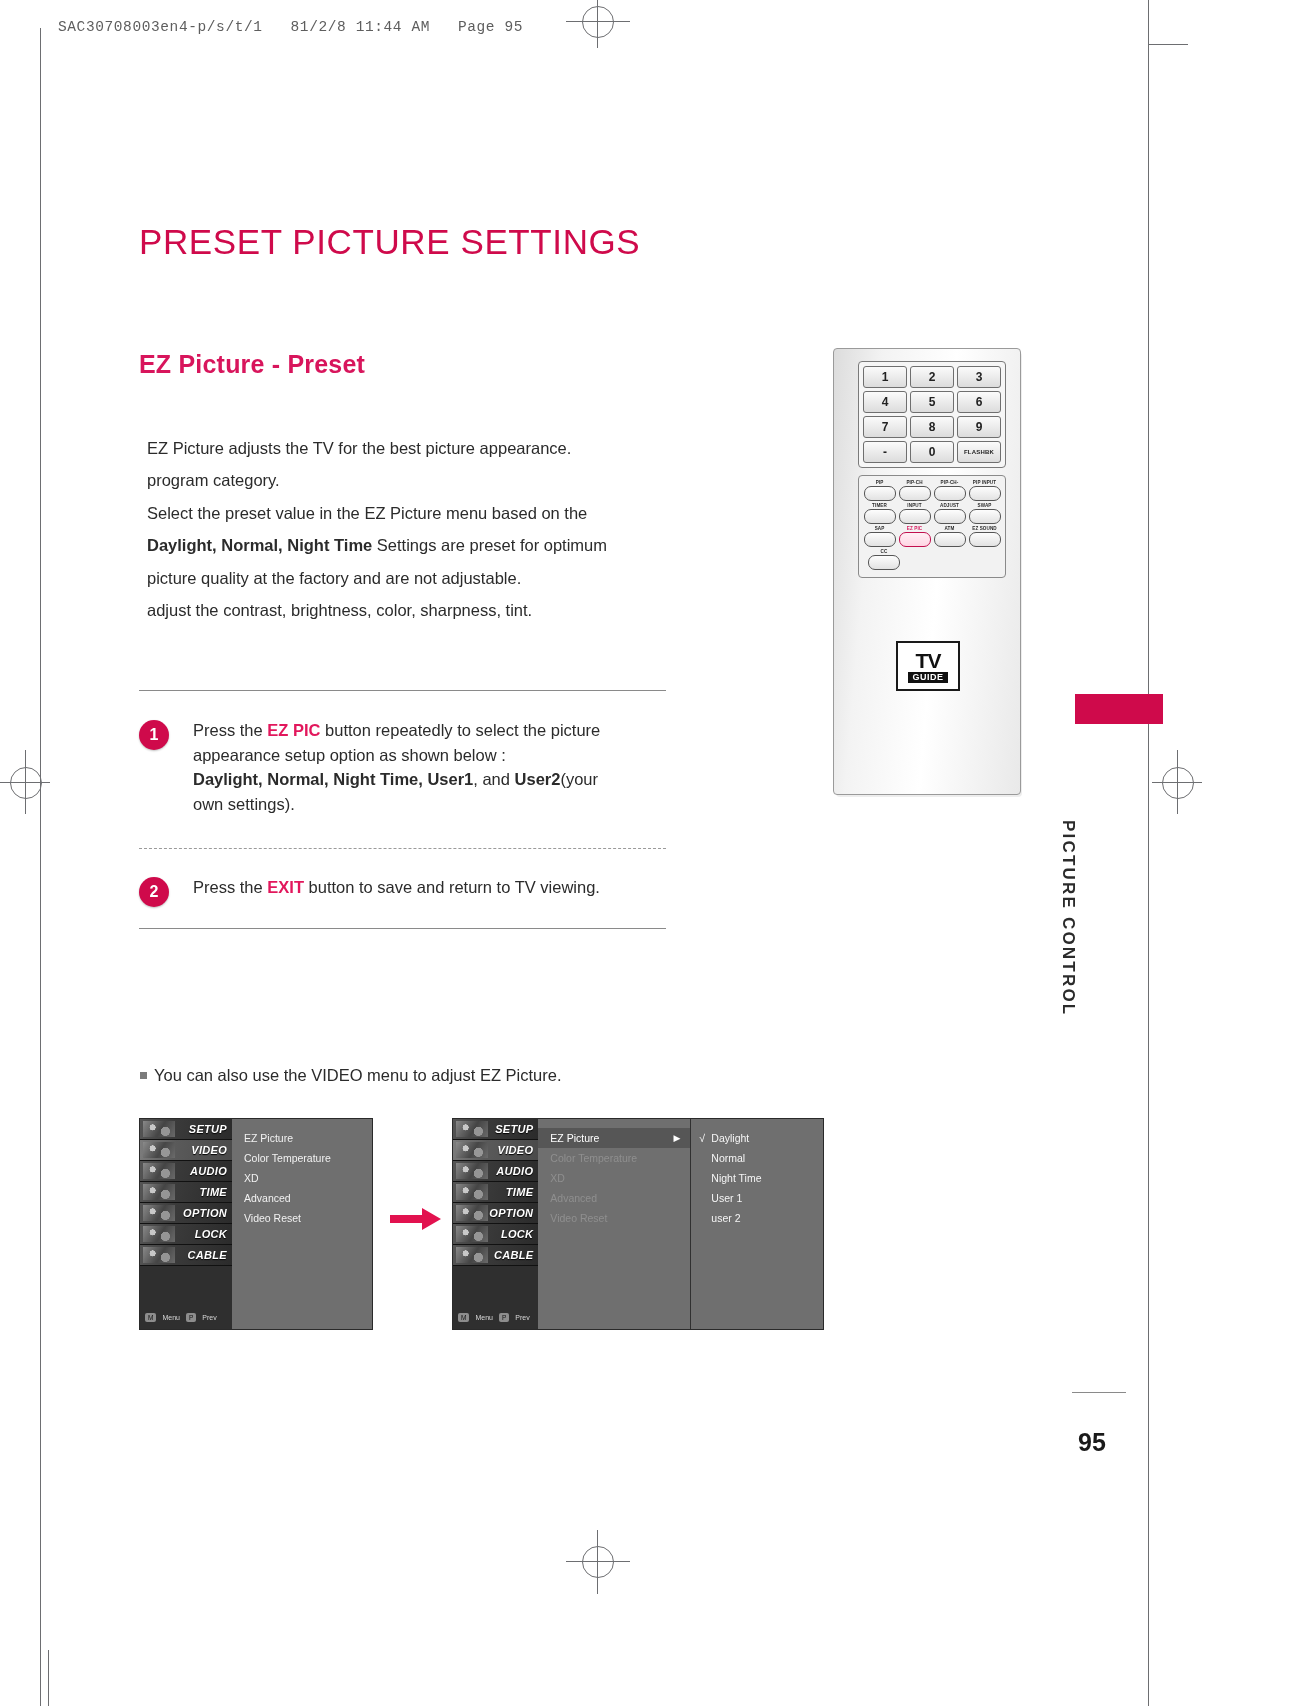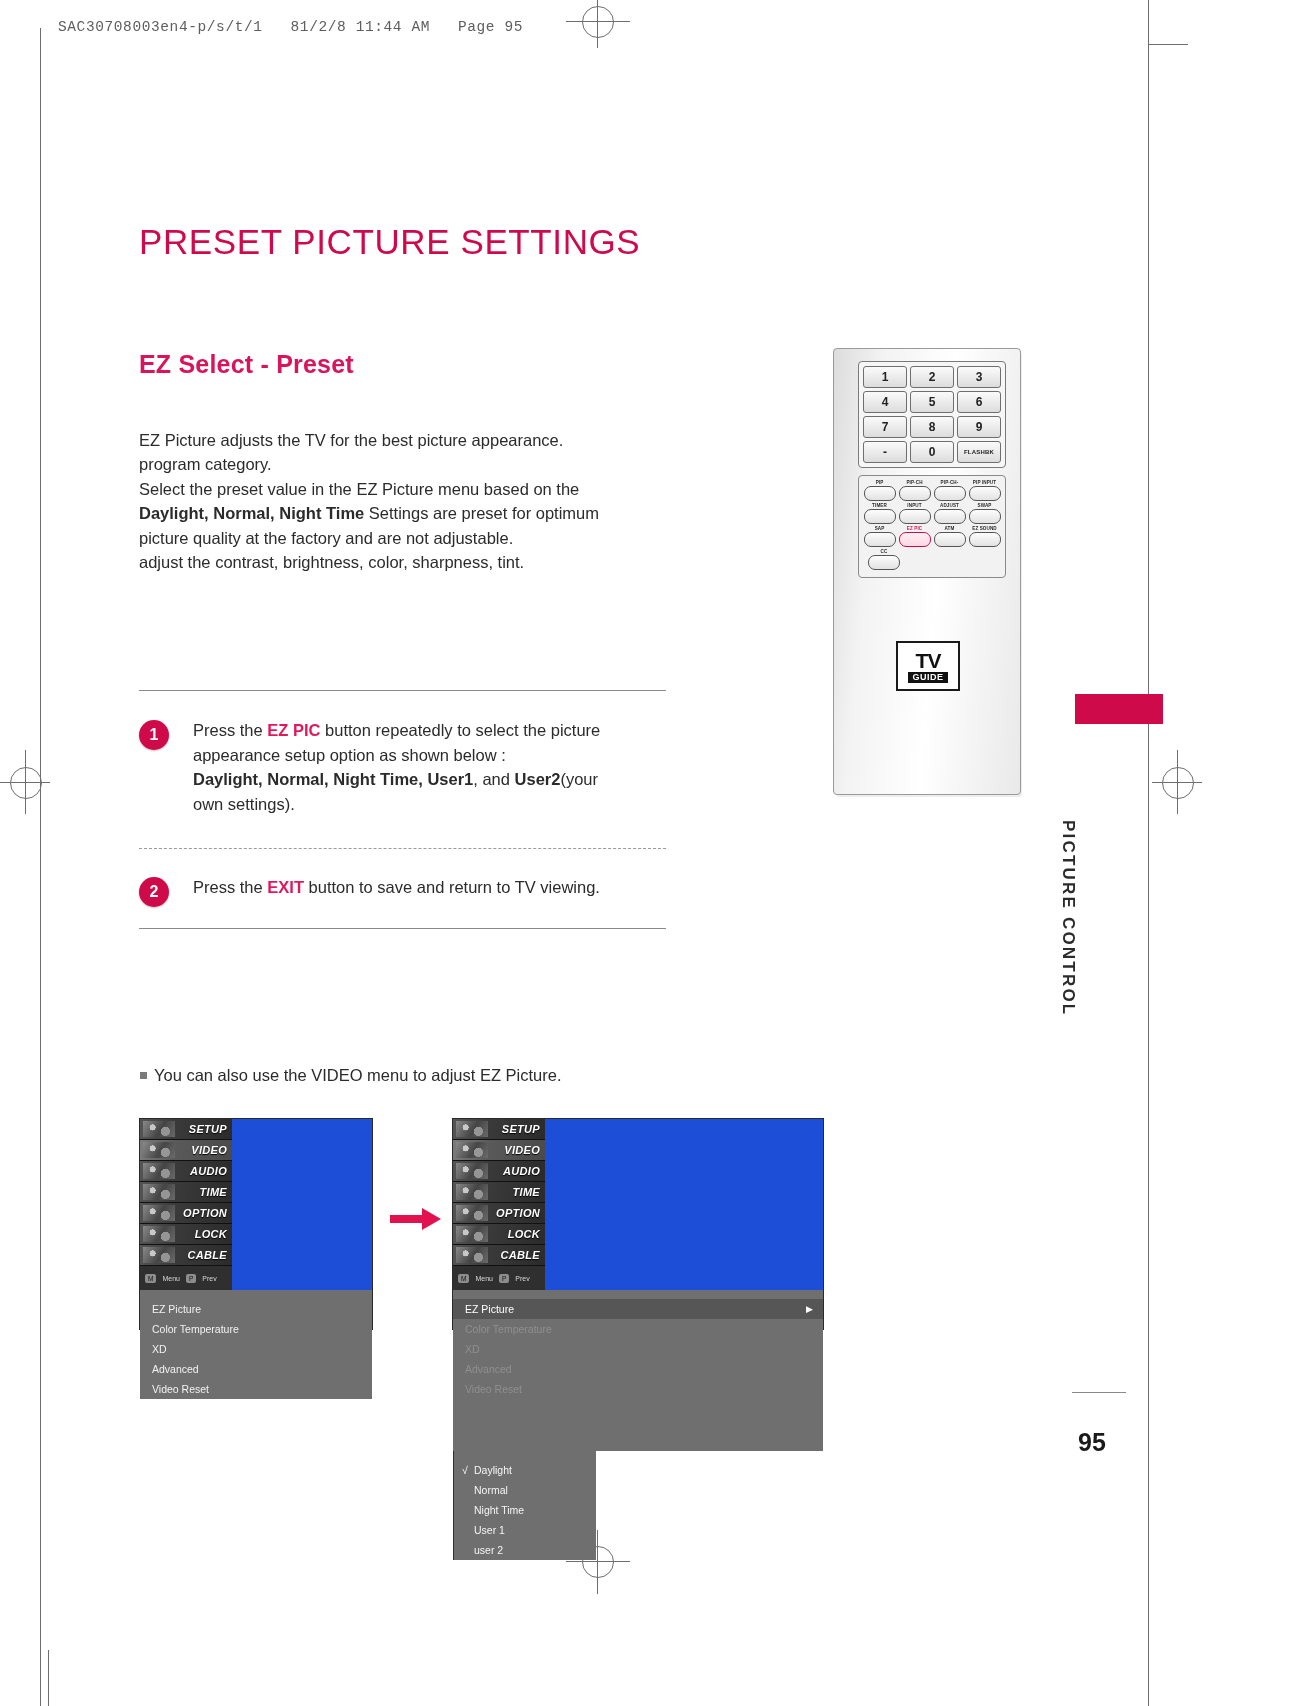--- a/index.html
+++ b/index.html
@@ -32,21 +32,21 @@
     position:absolute;left:139px;top:350px;
     font-size:25px;font-weight:700;letter-spacing:.2px;
     color:#d8155c;
   }
 
   
   .body-block{
     position:absolute;left:139px;top:428px;width:530px;
     font-size:16.5px;line-height:24.4px;color:#2b2b2b;
   }
-  .body-block p{margin:0;}
+  .body-block p{margin:8px;}
   .b{font-weight:700;}
   .sp{letter-spacing:1.2px;}
 
   
   .rule{
     position:absolute;left:139px;height:1px;background:#8a8a8a;width:527px;
   }
   .rule.dashed{
     background:none;border-top:1px dashed #9a9a9a;height:0;
   }
@@ -67,23 +67,23 @@
     position:absolute;left:140px;top:1066px;
     font-size:16.5px;color:#2b2b2b;
   }
   .note .sq{
     display:inline-block;width:7px;height:7px;background:#7b7b7b;
     margin-right:7px;vertical-align:2px;
   }
 
   
   .osd{
-    position:absolute;background:#1d4ed8;
+    position:absolute;background:#0f172a;
     border:1px solid #2a2a2a;display:flex;
-    font-size:9.5px;color:#ffffff;flex-direction:column;
+    font-size:9.5px;color:#ffffff;
   }
   .osd .icons{
     width:92px;background:#2f2f2f;position:relative;
     display:flex;flex-direction:column;
   }
   .osd .icons .irow{
     height:20px;border-bottom:1px solid #111;
     display:flex;align-items:center;justify-content:flex-end;
     padding-right:5px;position:relative;
     background:linear-gradient(100deg,#555 0%,#3a3a3a 38%,#2b2b2b 100%);
@@ -236,21 +236,21 @@
 </div>
 <div class="reg-mark" style="left:1152px;top:750px;width:50px;height:64px;">
   <div class="rc" style="left:10px;top:17px;width:30px;height:30px;"></div>
   <div class="rh" style="left:0;top:32px;width:50px;"></div>
   <div class="rv" style="left:25px;top:0;height:64px;"></div>
 </div>
 
 <div class="slug">SAC30708003en4-p/s/t/1   81/2/8 11:44 AM   Page 95</div>
 
 <div class="h1">PRESET PICTURE SETTINGS</div>
-<div class="h2">EZ Select - Preset</div>
+<div class="h2">EZ Picture - Preset</div>
 
 <div class="body-block">
   <p>EZ Picture adjusts the TV for the best picture appearance.</p>
   <p>program category.</p>
   <p>Select the preset value in the EZ Picture menu based on the</p>
   <p><span class="b">Daylight, Normal, Night Time</span><span> Settings are preset for optimum</span></p>
   <p>picture quality at the factory and are not adjustable.</p>
   <p>adjust the contrast, brightness, color, sharpness, tint.</p>
 </div>
 

